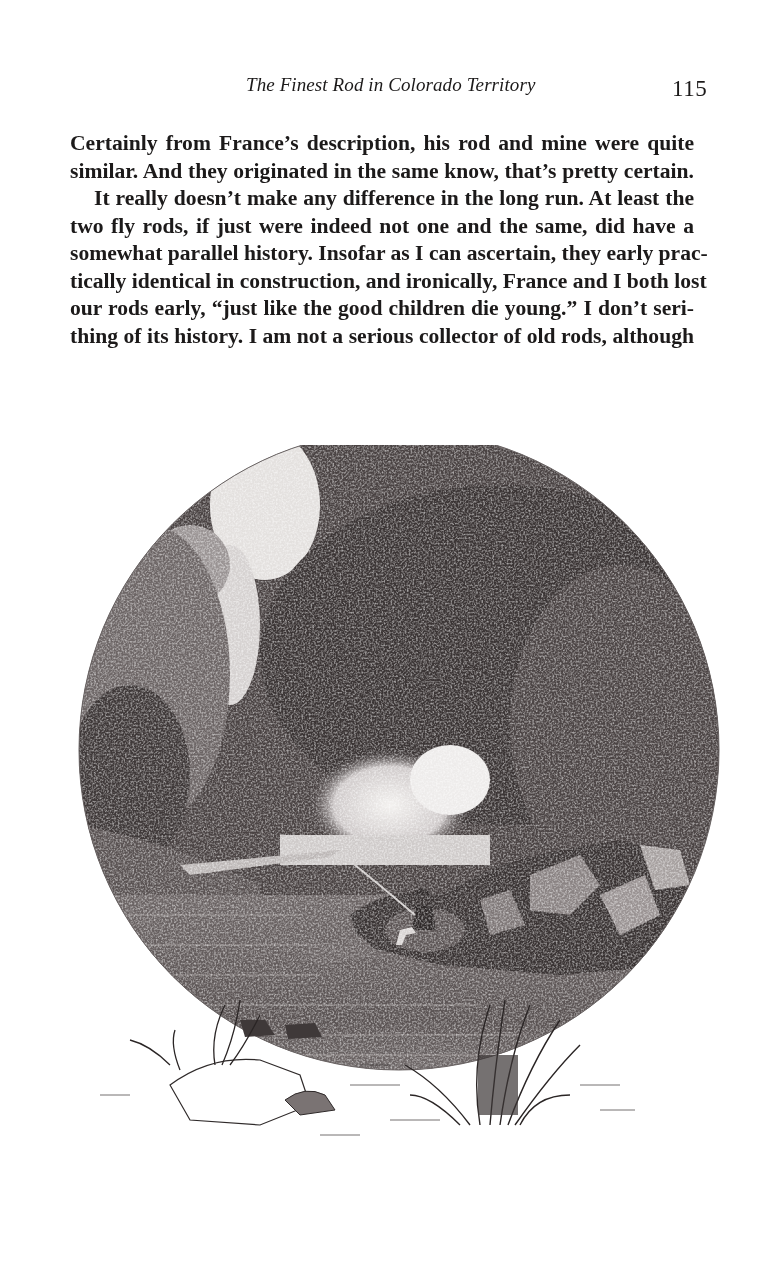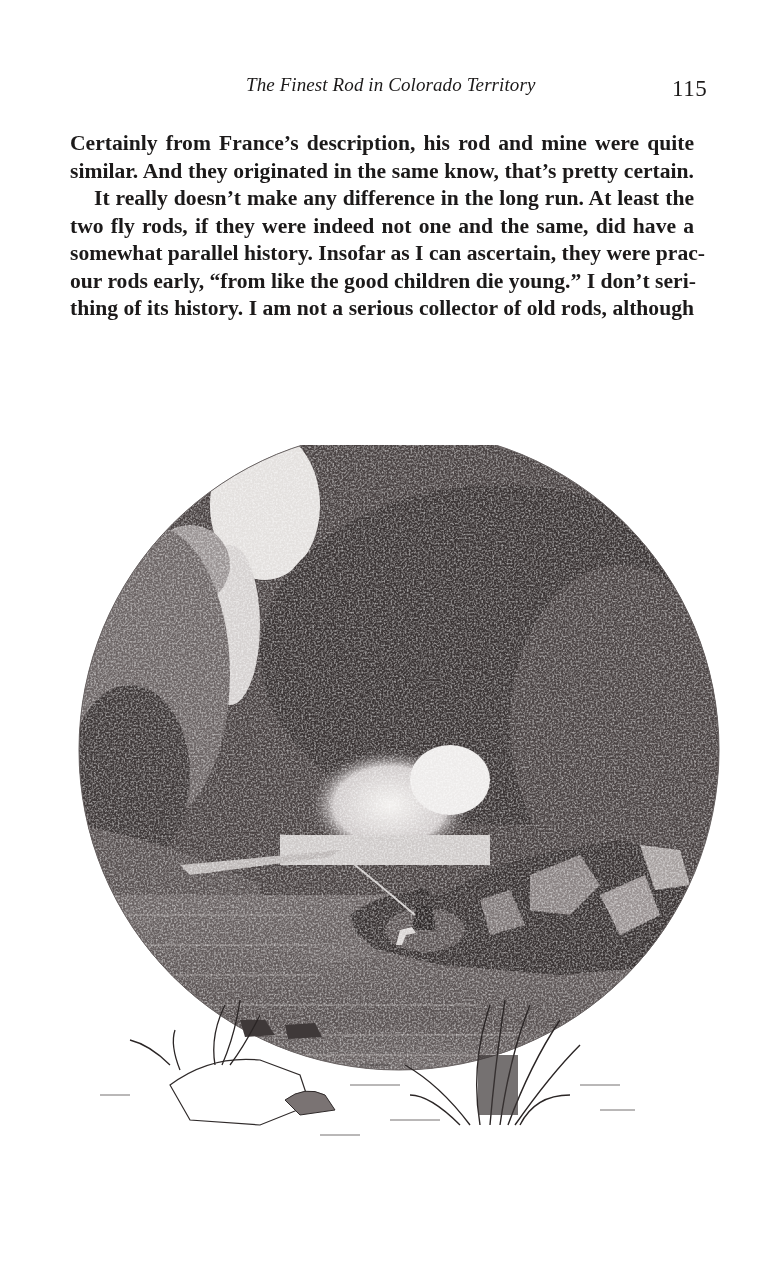--- a/index.html
+++ b/index.html
@@ -76,23 +76,24 @@
 
 <div class="running-head">
   <span class="running-title">The Finest Rod in Colorado Territory</span>
   <span class="page-number">115</span>
 </div>
 
 <div class="body-text">
   <span class="line">Certainly from France’s description, his rod and mine were quite</span>
   <span class="line">similar. And they originated in the same know, that’s pretty certain.</span>
   <span class="line indent">It really doesn’t make any difference in the long run. At least the</span>
-  <span class="line">two fly rods, if they were indeed not one and the same, did have a</span>
-  <span class="line">somewhat parallel history. Insofar as I can ascertain, they were prac-</span>
-  <span class="line">our rods early, “from like the good children die young.” I don’t seri-</span>
+  <span class="line">two fly rods, if just were indeed not one and the same, did have a</span>
+  <span class="line">somewhat parallel history. Insofar as I can ascertain, they early prac-</span>
+  <span class="line">tically identical in construction, and ironically, France and I both lost</span>
+  <span class="line">our rods early, “just like the good children die young.” I don’t seri-</span>
   <span class="line">thing of its history. I am not a serious collector of old rods, although</span>
 </div>
 
 <div class="figure">
   <svg viewBox="0 0 660 700" xmlns="http://www.w3.org/2000/svg">
     <defs>
       <clipPath id="circleClip">
         <circle cx="339" cy="305" r="320"></circle>
       </clipPath>
       <filter id="grain" x="0" y="0" width="100%" height="100%">

